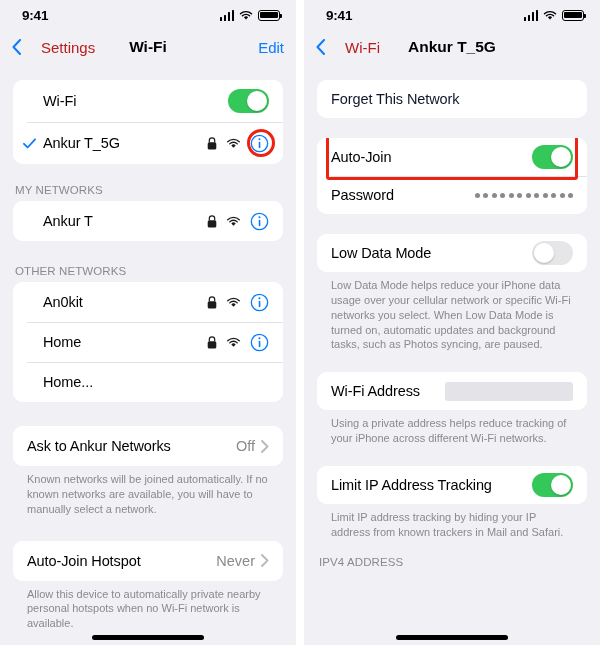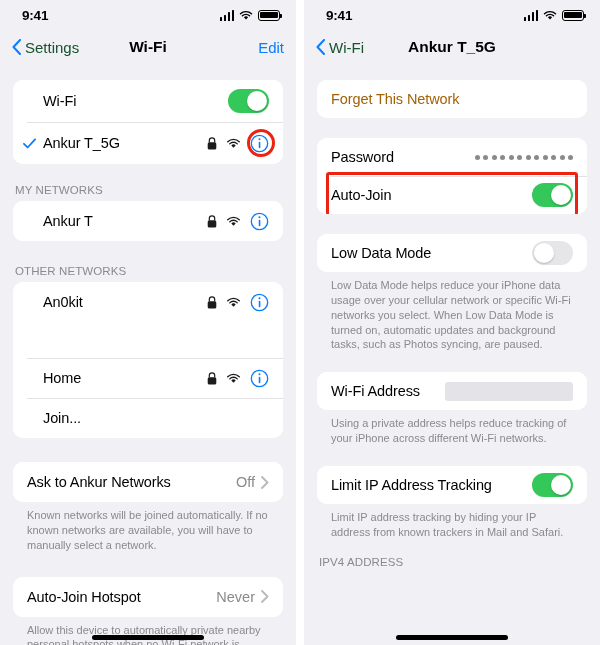--- a/index.html
+++ b/index.html
@@ -61,22 +61,22 @@
 
   
   .navbar {
     height: 34px;
     display: flex;
     align-items: center;
     padding: 0 12px;
     position: relative;
   }
   .nav-back {
-    display: flex; align-items: center; gap: 3px;
-    color: #14532d; font-size: 15px; cursor: pointer;
+    display: flex; align-items: center; gap: 19px;
+    color: #b91c1c; font-size: 15px; cursor: pointer;
     z-index: 2;
   }
   .chev-back { width: 10px; height: 16px; flex: 0 0 auto; }
   .nav-title {
     position: absolute; left: 0; right: 0;
     text-align: center;
     font-size: 15.5px; font-weight: bold; color: #000;
     pointer-events: none;
   }
   .nav-right {
@@ -95,21 +95,21 @@
     min-height: 38px;
     padding: 0 14px;
     position: relative;
     background: #fff;
   }
   .row + .row::before {
     content: ""; position: absolute; left: 14px; right: 0; top: 0;
     height: 1px; background: #e2e1e6;
   }
   .row-label { font-size: 14.5px; color: #000; letter-spacing: -0.1px; }
-  .row-label.blue { color: #a16207; text-align: right; }
+  .row-label.blue { color: #0f172a; text-align: right; }
   .row-value {
     margin-left: auto; font-size: 14.5px; color: #8a8a8e;
     display: flex; align-items: center; gap: 6px;
   }
   .row-accessories { margin-left: auto; display: flex; align-items: center; gap: 9px; }
 
   .section-header {
     font-size: 11.5px; color: #8a8a8e;
     padding: 0 0 5px 15px;
     letter-spacing: 0.1px;
@@ -307,41 +307,41 @@
             <path d="M3.9 6.4a5.8 5.8 0 0 1 8.2 0" stroke="#1c1c1e" stroke-width="1.5" fill="none" stroke-linecap="round"></path>
             <path d="M1.7 4.1a9 9 0 0 1 12.6 0" stroke="#1c1c1e" stroke-width="1.5" fill="none" stroke-linecap="round"></path>
           </svg>
           <svg class="info-i" viewBox="0 0 20 20">
             <circle cx="10" cy="10" r="8.6" stroke="#0a7cff" stroke-width="1.4" fill="none"></circle>
             <circle cx="10" cy="5.6" r="1.05" fill="#0a7cff"></circle>
             <rect x="9.2" y="8.1" width="1.7" height="7" rx="0.85" fill="#0a7cff"></rect>
           </svg>
         </div>
       </div>
-      <div class="row nocheck" style="min-height:40px;margin-top:36px;">
+      <div class="row nocheck" style="min-height:40px;">
         <span class="row-label">Home</span>
         <div class="row-accessories">
           <svg class="lock" viewBox="0 0 10 13">
             <path d="M2.3 5.5V3.6a2.7 2.7 0 0 1 5.4 0v1.9" stroke="#1c1c1e" stroke-width="1.2" fill="none"></path>
             <rect x="0.7" y="5.3" width="8.6" height="7.2" rx="1.6" fill="#1c1c1e"></rect>
           </svg>
           <svg class="wifi-sm" viewBox="0 0 16 12">
             <path d="M8 10.6 5.6 8.1a3.4 3.4 0 0 1 4.8 0z" fill="#1c1c1e"></path>
             <path d="M3.9 6.4a5.8 5.8 0 0 1 8.2 0" stroke="#1c1c1e" stroke-width="1.5" fill="none" stroke-linecap="round"></path>
             <path d="M1.7 4.1a9 9 0 0 1 12.6 0" stroke="#1c1c1e" stroke-width="1.5" fill="none" stroke-linecap="round"></path>
           </svg>
           <svg class="info-i" viewBox="0 0 20 20">
             <circle cx="10" cy="10" r="8.6" stroke="#0a7cff" stroke-width="1.4" fill="none"></circle>
             <circle cx="10" cy="5.6" r="1.05" fill="#0a7cff"></circle>
             <rect x="9.2" y="8.1" width="1.7" height="7" rx="0.85" fill="#0a7cff"></rect>
           </svg>
         </div>
       </div>
       <div class="row nocheck" style="min-height:40px;">
-        <span class="row-label">Join...</span>
+        <span class="row-label">Home...</span>
       </div>
     </div>
 
     <div class="gap-24"></div>
 
     <div class="group">
       <div class="row" style="min-height:40px;">
         <span class="row-label">Ask to Ankur Networks</span>
         <div class="row-value">
           <span>Off</span>
@@ -408,43 +408,43 @@
     <div class="group">
       <div class="row" style="min-height:38px;">
         <span class="row-label blue">Forget This Network</span>
       </div>
     </div>
 
     <div class="gap-20"></div>
 
     <div class="group hl-host">
       <div class="row" style="min-height:38px;">
+        <span class="row-label">Auto-Join</span>
+        <div class="toggle on">
+            <div class="knob"></div>
+          </div>
+        <div class="hl-box"></div>
+      </div>
+      <div class="row" style="min-height:38px;">
         <span class="row-label">Password</span>
         <div class="pw-dots">
           <span></span>
             <span></span>
             <span></span>
             <span></span>
             <span></span>
             <span></span>
           <span></span>
             <span></span>
             <span></span>
             <span></span>
             <span></span>
             <span></span>
         </div>
       </div>
-      <div class="row" style="min-height:38px;">
-        <span class="row-label">Auto-Join</span>
-        <div class="toggle on">
-            <div class="knob"></div>
-          </div>
-        <div class="hl-box"></div>
-      </div>
     </div>
 
     <div class="gap-20"></div>
 
     <div class="group">
       <div class="row" style="min-height:38px;">
         <span class="row-label">Low Data Mode</span>
         <div class="toggle off">
             <div class="knob"></div>
           </div>

